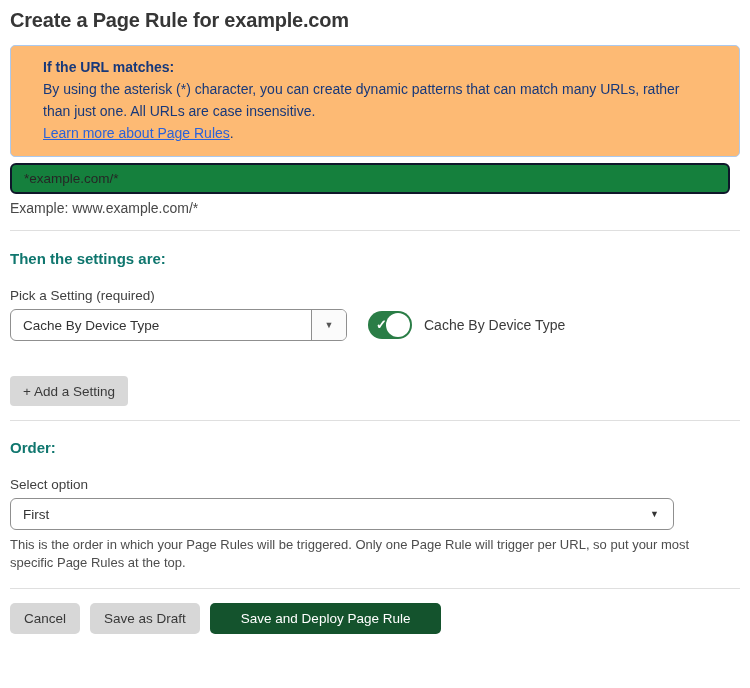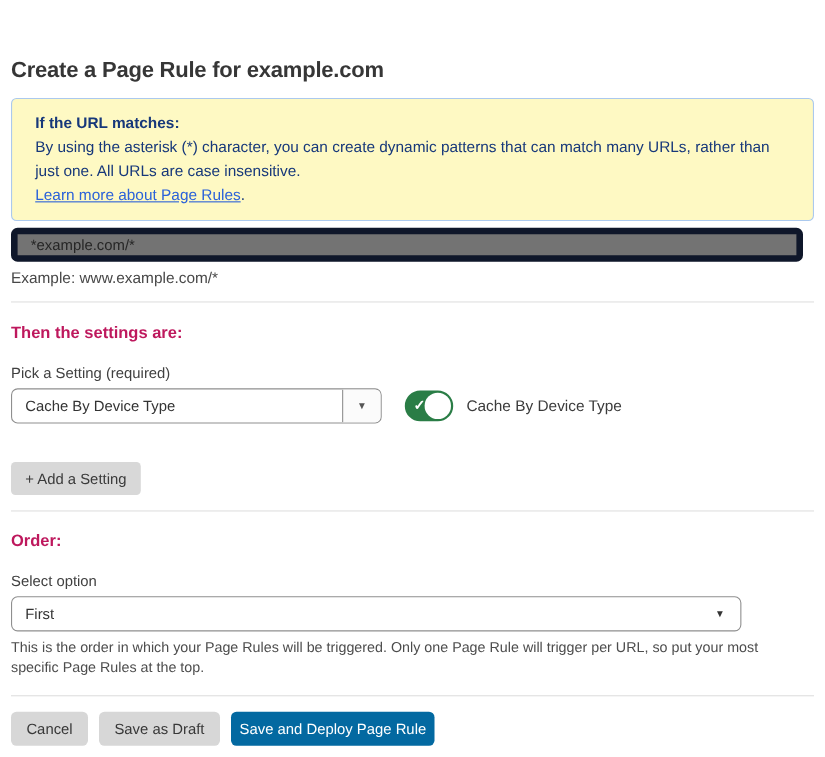--- a/index.html
+++ b/index.html
@@ -6,65 +6,65 @@
   html, body { background: #ffffff; }
   body {
     width: 750px; height: 688px; overflow: hidden;
     font-family: "Liberation Sans", sans-serif;
     color: #3d3d3d;
   }
   .wrap { padding: 0 10px; }
 
   
   .page-title {
-    padding-top: 20px;
+    padding-top: 8px;
     font-size: 20px; line-height: 24px; font-weight: 700;
-    color: #363636; letter-spacing: -0.2px; margin-top: 32px;
+    color: #363636; letter-spacing: -0.2px;
   }
 
   
   .info-box {
     margin-top: 13px;
-    background: #fef9c3;
+    background: #fdba74;
     border: 1px solid #abc9ee;
     border-radius: 5px;
-    padding: 10px 21px 12px;
+    padding: 10px 32px 12px;
     color: #17387a;
     font-size: 14px; line-height: 22px;
   }
   .info-box .info-heading { font-weight: 700; }
   .info-box a.info-link {
     color: #2b62d9; text-decoration: underline; cursor: pointer;
   }
 
   
   .field-label { margin-top: 20px; font-size: 13.5px; line-height: 16px; color: #404040; }
   .field-help  { margin-top: 6px;  font-size: 14px; line-height: 16px; color: #484848; }
 
   
   .url-input {
     display: block; margin-top: 6px;
     width: 720px; height: 31px;
-    border: 6px solid #0f172a; border-radius: 6px;
+    border: 2px solid #0f172a; border-radius: 6px;
     padding: 0 12px;
     font-family: "Liberation Sans", sans-serif;
     font-size: 13.5px; color: #262626;
-    background: #737373; outline: none;
+    background: #15803d; outline: none;
   }
 
   hr.divider {
     border: none; border-top: 1px solid #dfdfdf;
     margin-top: 14px;
   }
   hr.divider.order-divider { margin-top: 17px; }
   hr.divider.footer-divider { margin-top: 16px; }
 
   .section-heading {
     margin-top: 18px;
-    font-size: 15px; line-height: 19px; font-weight: 700; color: #be185d;
+    font-size: 15px; line-height: 19px; font-weight: 700; color: #0f766e;
   }
   .section-heading.order-heading { margin-top: 17px; }
 
   
   .setting-row { margin-top: 5px; display: flex; align-items: center; }
   .split-select {
     display: flex; align-items: stretch;
     width: 337px; height: 32px;
     border: 1px solid #8f8f8f; border-radius: 6px;
     background: #ffffff; cursor: pointer; overflow: hidden;
@@ -98,21 +98,21 @@
   .toggle-label { margin-left: 12px; font-size: 14px; color: #3b3b3b; }
 
   
   .btn {
     display: inline-flex; align-items: center; justify-content: center;
     height: 31px; border: none; border-radius: 5px;
     font-family: "Liberation Sans", sans-serif;
     font-size: 13.5px; cursor: pointer; white-space: nowrap;
   }
   .btn-gray { background: #d7d7d7; color: #383838; padding: 0 14px; text-align: right; }
-  .btn-blue { background: #0369a1; color: #ffffff; padding: 0 8px; }
+  .btn-blue { background: #14532d; color: #ffffff; padding: 0 31px; }
   .add-setting-btn {
     margin-top: 35px; height: 30px; border-radius: 4px;
     background: #d8d8d8; color: #3a3a3a; padding: 0 13px;
   }
 
   
   .full-select {
     margin-top: 5px;
     display: flex; align-items: center;
     width: 664px; height: 32px;

